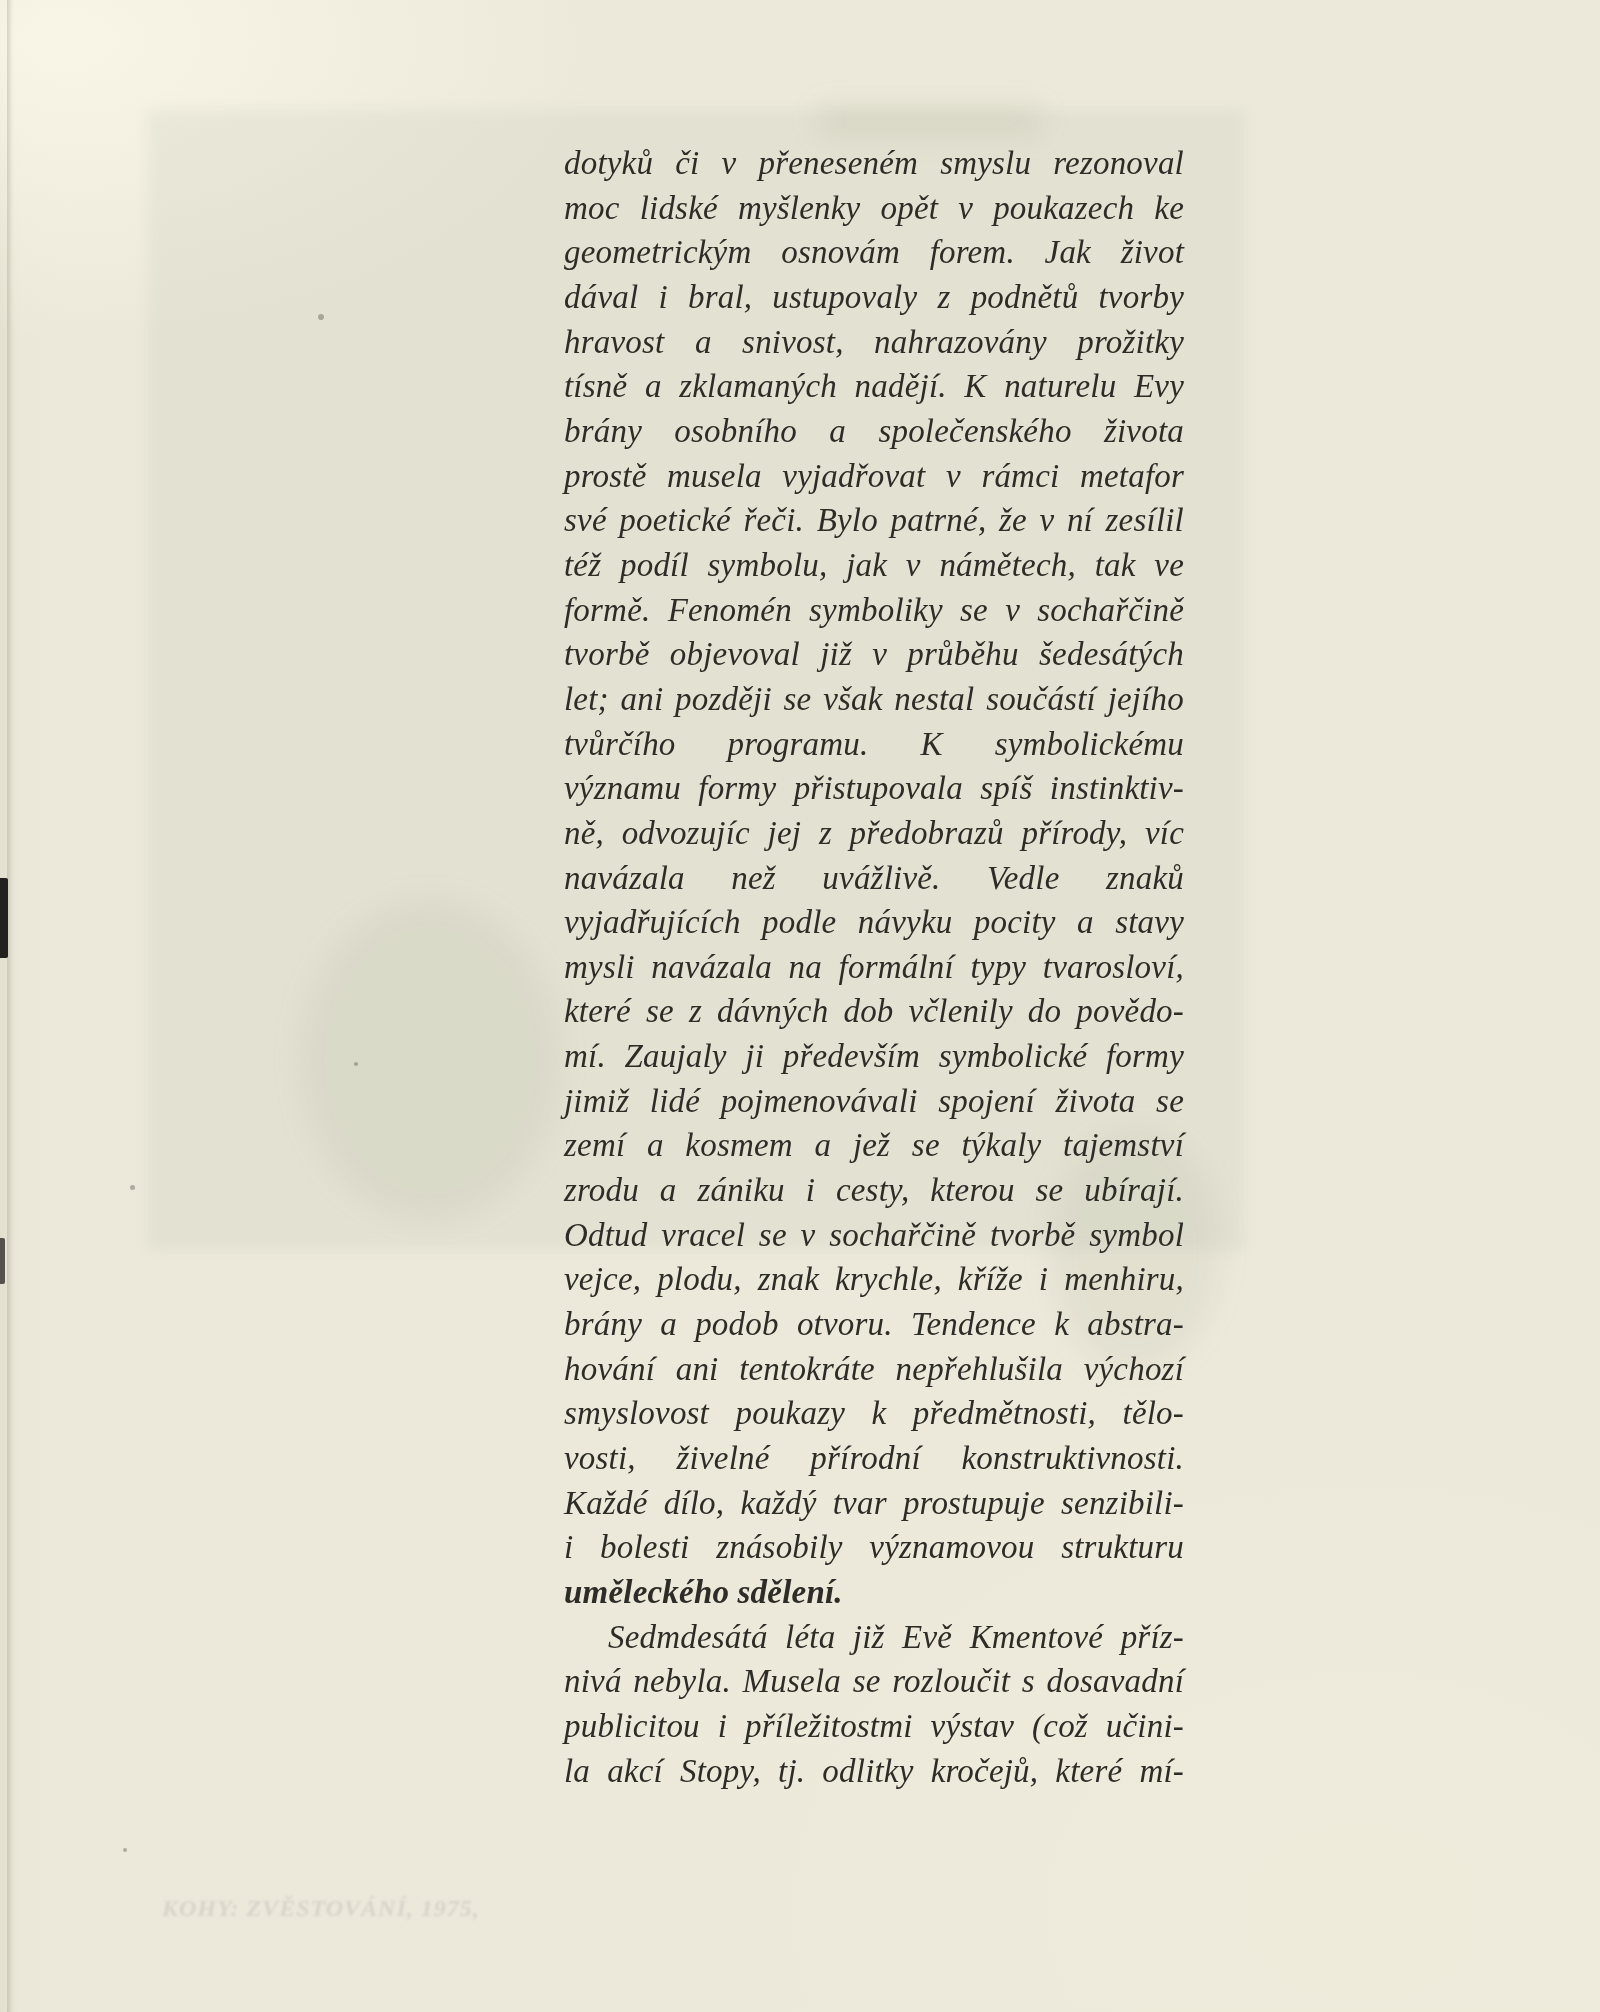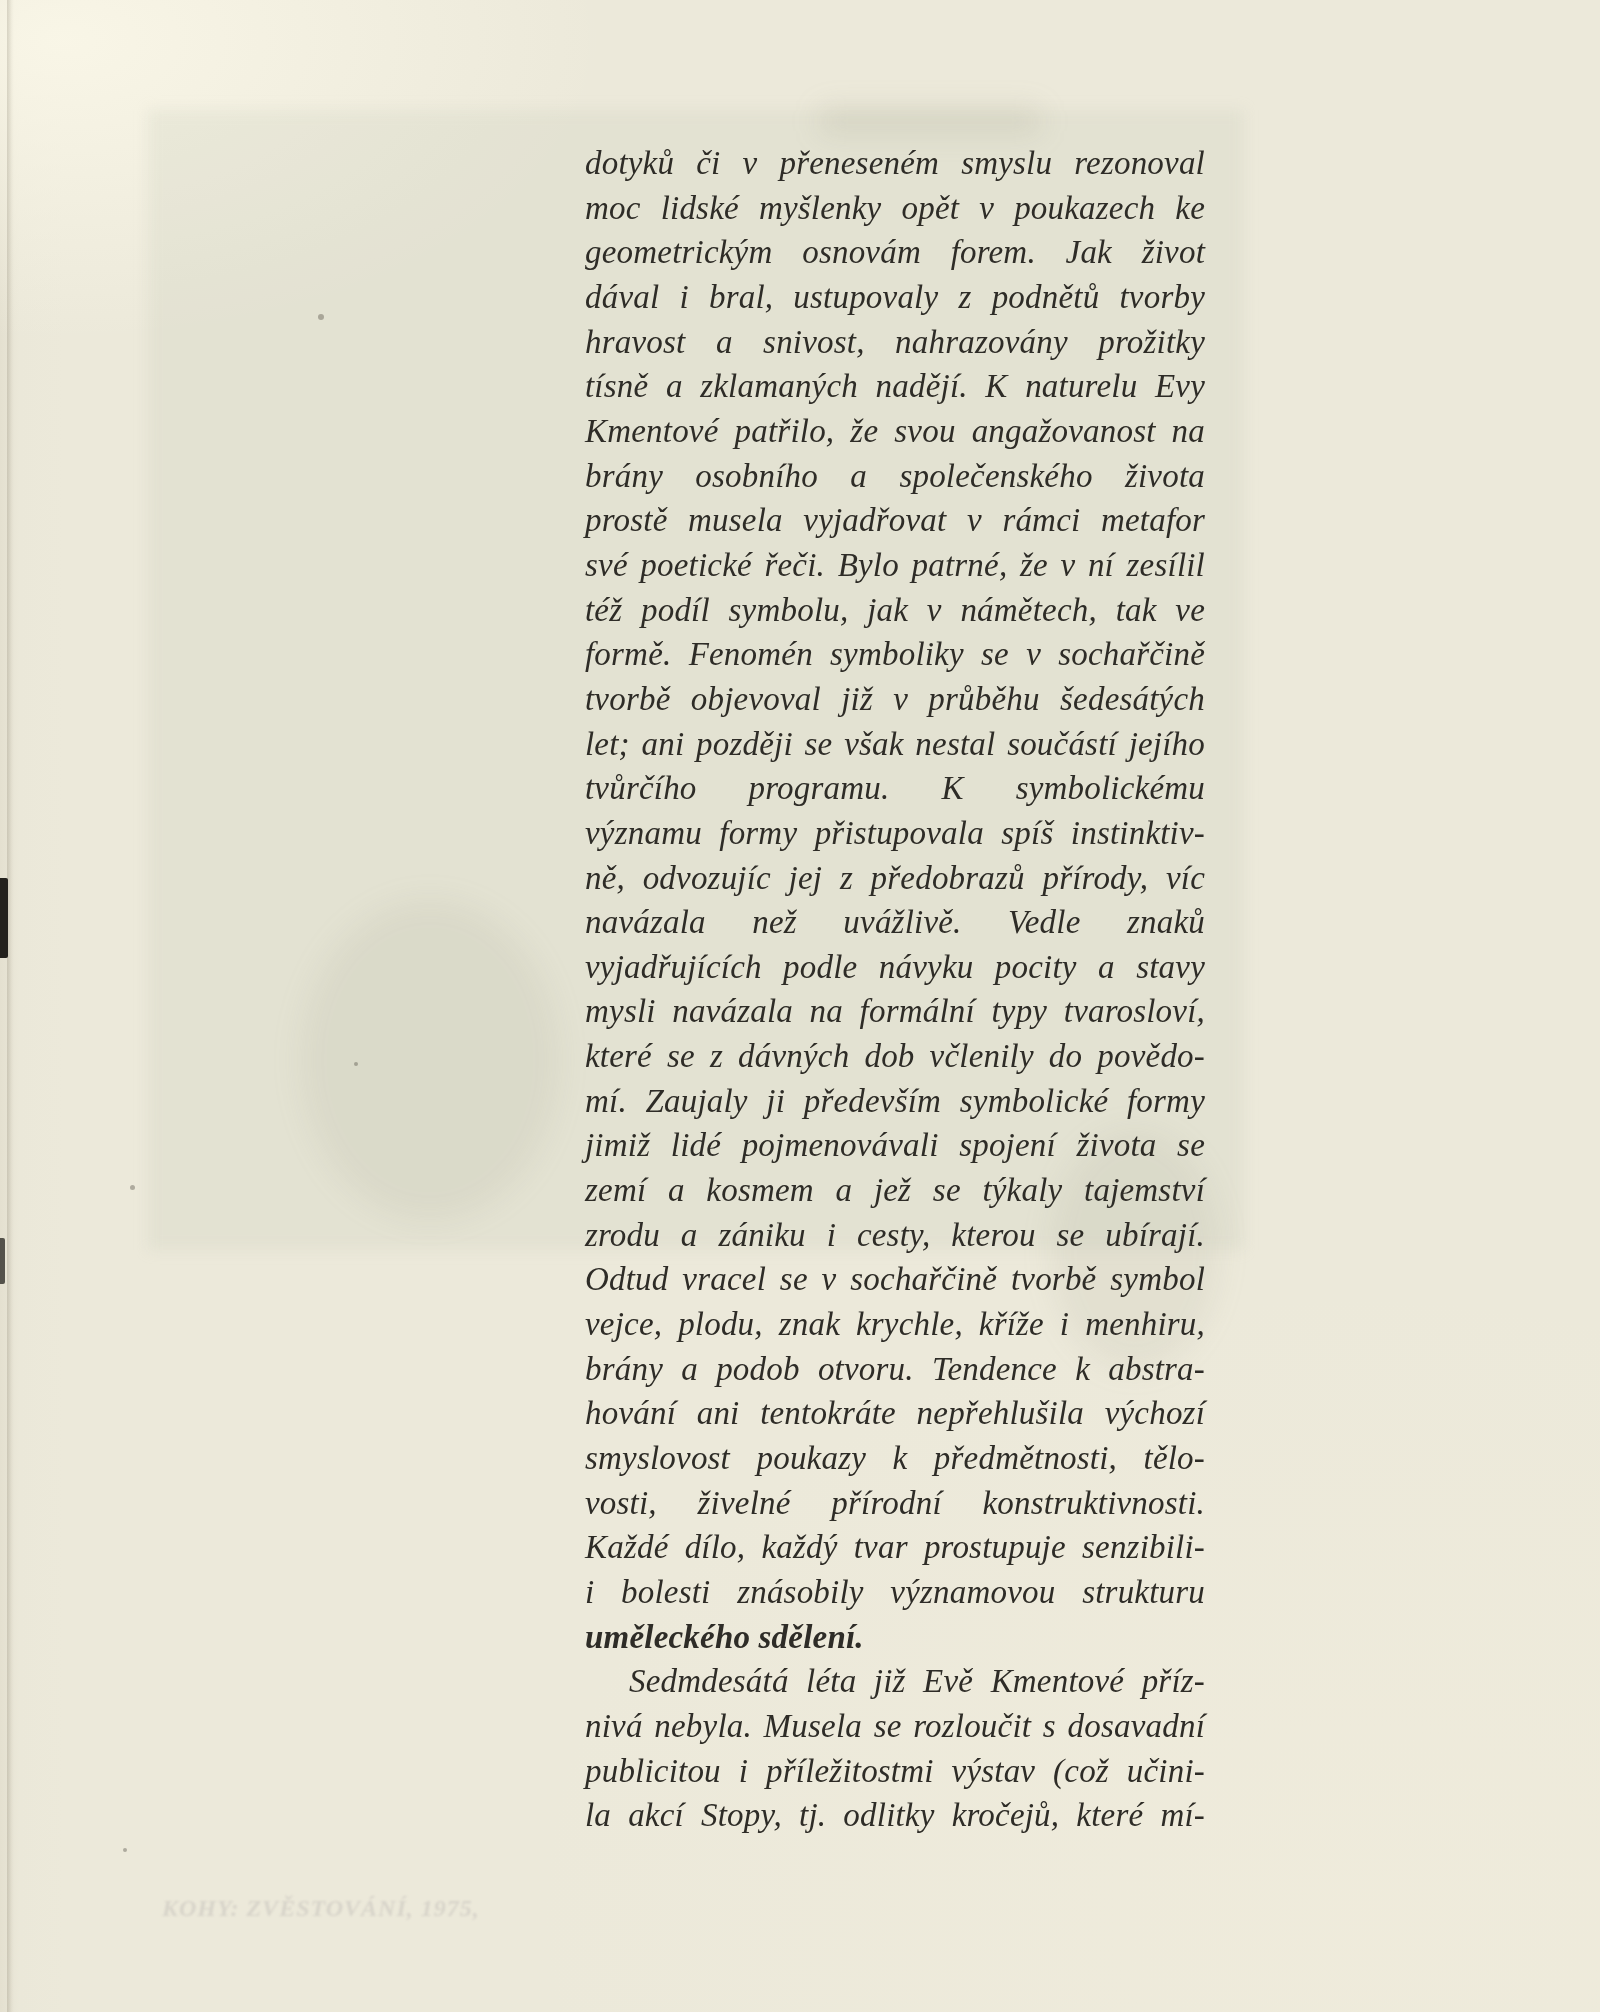--- a/index.html
+++ b/index.html
@@ -66,21 +66,21 @@
     border-radius: 0 2px 2px 0;
   }
   .speck {
     position: absolute;
     background: rgba(60,55,45,0.35);
     border-radius: 50%;
   }
   
   .text-column {
     position: absolute;
-    left: 585px;
+    left: 564px;
     top: 141px;
     width: 620px;
     font-style: italic;
     font-size: 33px;
     line-height: 44.65px;
     color: #2e2c27;
     letter-spacing: 0.2px;
   }
   .text-column .line {
     text-align: justify;
@@ -127,21 +127,20 @@
 <div class="speck" style="left:354px; top:1062px; width:4px; height:4px;"></div>
 <div class="speck" style="left:123px; top:1848px; width:4px; height:4px;"></div>
 
 <div class="text-column">
     <div class="line">dotyků či v přeneseném smyslu rezonoval</div>
     <div class="line">moc lidské myšlenky opět v poukazech ke</div>
     <div class="line">geometrickým osnovám forem. Jak život</div>
     <div class="line">dával i bral, ustupovaly z podnětů tvorby</div>
     <div class="line">hravost a snivost, nahrazovány prožitky</div>
     <div class="line">tísně a zklamaných nadějí. K naturelu Evy</div>
-    <div class="line">Kmentové patřilo, že svou angažovanost na</div>
     <div class="line">brány osobního a společenského života</div>
     <div class="line">prostě musela vyjadřovat v rámci metafor</div>
     <div class="line">své poetické řeči. Bylo patrné, že v ní zesílil</div>
     <div class="line">též podíl symbolu, jak v námětech, tak ve</div>
     <div class="line">formě. Fenomén symboliky se v sochařčině</div>
     <div class="line">tvorbě objevoval již v průběhu šedesátých</div>
     <div class="line">let; ani později se však nestal součástí jejího</div>
     <div class="line">tvůrčího programu. K symbolickému</div>
     <div class="line">významu formy přistupovala spíš instinktiv-</div>
     <div class="line">ně, odvozujíc jej z předobrazů přírody, víc</div>

